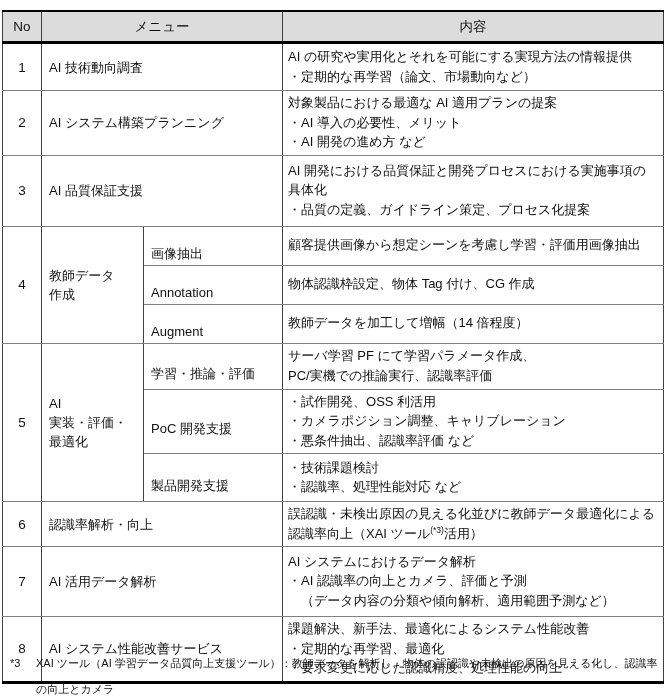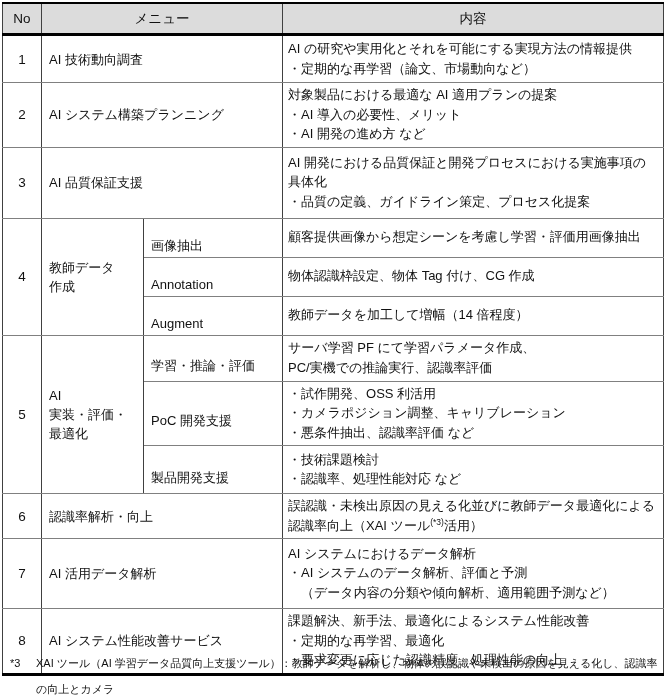--- a/index.html
+++ b/index.html
@@ -3,21 +3,21 @@
 <meta charset="utf-8">
 <style>
   html,body{margin:0;padding:0;}
   body{
     width:666px;height:700px;background:#ffffff;color:#111111;
     font-family:"Liberation Sans",sans-serif;position:relative;overflow:hidden;
   }
   .page{position:absolute;inset:0;}
 
   table.svc{
-    position:absolute;left:2px;top:2px;width:661px;
+    position:absolute;left:2px;top:10px;width:661px;
     border-collapse:collapse;table-layout:fixed;
     border-top:2px solid #000000;
     border-bottom:3px solid #000000;
     border-left:1px solid #404040;
     border-right:1px solid #404040;
   }
   col.c-no{width:39px;}
   col.c-m1{width:102px;}
   col.c-m2{width:139px;}
   col.c-ct{width:381px;}
@@ -140,21 +140,21 @@
         <td class="no">6</td>
         <td class="menu" colspan="2">認識率解析・向上</td>
         <td class="ct"><span>誤認識・未検出原因の見える化並びに教師データ最適化による
 認識率向上（XAI ツール</span><sup>(*3)</sup><span>活用）</span></td>
       </tr>
 
       <tr class="r7">
         <td class="no">7</td>
         <td class="menu" colspan="2">AI 活用データ解析</td>
         <td class="ct">AI システムにおけるデータ解析
-・AI システムのデータ解析、評価と予測
+・AI 認識率の向上とカメラ、評価と予測
 　（データ内容の分類や傾向解析、適用範囲予測など）</td>
       </tr>
 
       <tr class="r8">
         <td class="no">8</td>
         <td class="menu" colspan="2">AI システム性能改善サービス</td>
         <td class="ct">課題解決、新手法、最適化によるシステム性能改善
 ・定期的な再学習、最適化
 ・要求変更に応じた認識精度、処理性能の向上</td>
       </tr>

